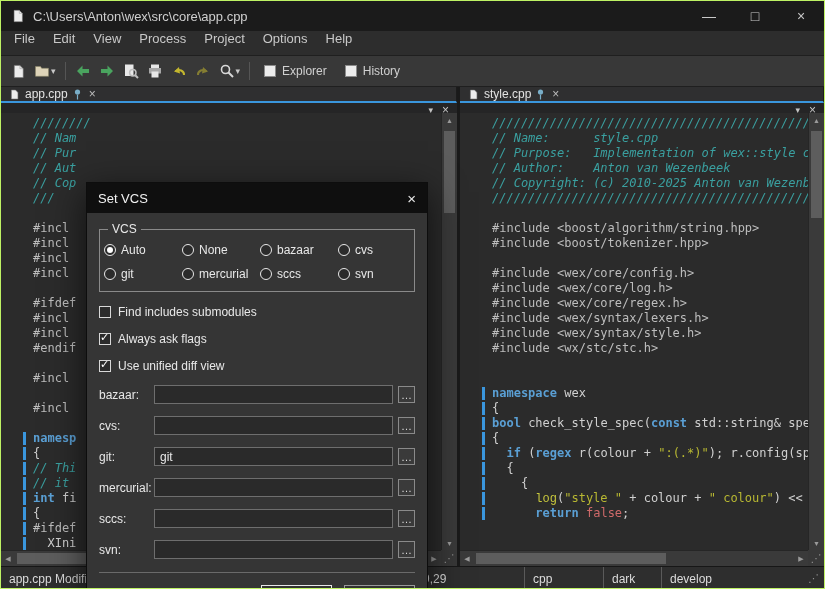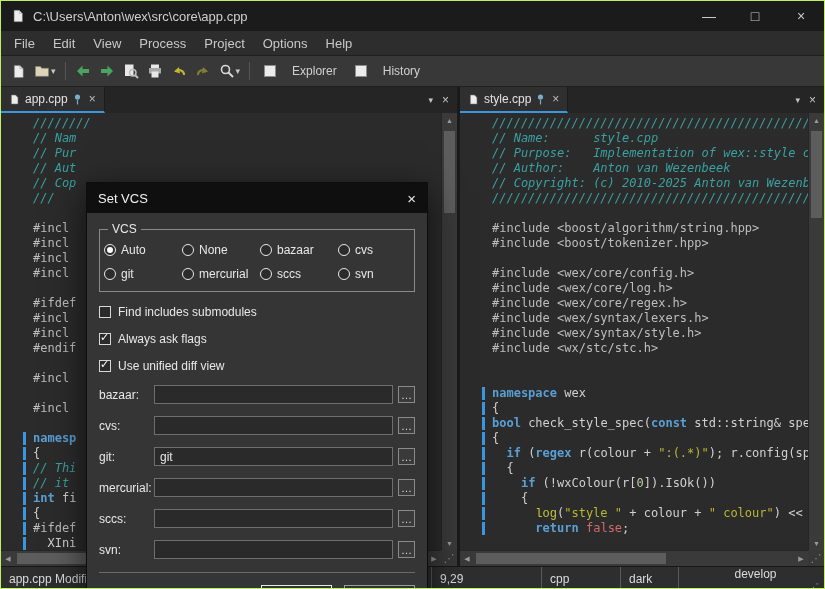--- a/index.html
+++ b/index.html
@@ -5,38 +5,38 @@
   html,body{margin:0;padding:0;background:#555;}
   .window{width:825px;height:589px;position:relative;background:#2b2b2b;border:1px solid #bef264;
     box-sizing:border-box;overflow:hidden;font-family:"Liberation Sans",sans-serif;-webkit-font-smoothing:antialiased;}
 
   
   .titlebar{height:30px;background:#1b1b1b;display:flex;align-items:center;padding-left:10px;}
   .title-text{color:#cfcfcf;font-size:13px;margin-left:8px;flex:1;white-space:nowrap;}
   .win-btn{width:46px;height:30px;display:flex;align-items:center;justify-content:center;color:#c8c8c8;font-size:14px;}
 
   
-  .menubar{height:24px;background:#2d2d2d;display:flex;align-items:center;padding-left:4px;border-bottom:1px solid #1f1f1f;}
+  .menubar{height:24px;background:#2d2d2d;display:flex;align-items:flex-start;padding-left:4px;border-bottom:1px solid #1f1f1f;}
   .menu-item{color:#c8c8c8;font-size:13px;padding:0 9px;}
 
   
   .toolbar{height:30px;background:#383838;display:flex;align-items:center;padding-left:6px;border-bottom:1px solid #1f1f1f;}
   .tb-btn{height:24px;display:flex;align-items:center;justify-content:center;padding:0 4px;}
   .tb-caret{color:#c8c8c8;font-size:9px;margin-left:1px;}
   .tb-sep{width:1px;height:18px;background:#555;margin:0 5px;}
-  .tb-check{display:flex;align-items:center;gap:16px;color:#d0d0d0;font-size:12px;padding:0 9px;}
+  .tb-check{display:flex;align-items:center;gap:6px;color:#d0d0d0;font-size:12px;padding:0 9px;}
   .tb-checkbox{width:12px;height:12px;background:#ececec;border:1px solid #8a8a8a;box-sizing:border-box;}
 
   
   .main{display:flex;height:479px;background:#1e1e1e;position:relative;}
   .pane{position:relative;background:#2b2b2b;}
   .pane-left{width:456px;}
   .splitter{width:3px;background:#1a1a1a;}
   .pane-right{flex:1;}
-  .tabbar{height:26px;background:#252526;display:flex;align-items:stretch;border-bottom:1px solid #1c1c1c;}
+  .tabbar{height:26px;background:#252526;display:flex;align-items:stretch;border-bottom:1px solid #1c1c1c;flex-direction:column;}
   .tab{display:flex;align-items:center;gap:5px;padding:0 8px;background:#2f2f30;border-right:1px solid #1c1c1c;
     border-bottom:2px solid #3a96dd;color:#e2e2e2;font-size:12px;box-sizing:border-box;}
   .tab-close{color:#bdbdbd;font-size:12px;margin-left:2px;}
   .tabbar-end{margin-left:auto;display:flex;align-items:center;gap:9px;padding-right:8px;color:#c4c4c4;}
   .tabbar-end .caret{font-size:9px;}
   .tabbar-end .xx{font-size:12px;}
 
   .editor{position:absolute;top:26px;left:0;right:16px;bottom:16px;overflow:hidden;background:#2b2b2b;
     padding:3px 0 0 32px;font-family:"DejaVu Sans Mono",monospace;font-size:12px;line-height:15px;}
   .cl{height:15px;white-space:pre;position:relative;color:#d0d0d0;}
@@ -61,21 +61,21 @@
   .hthumb{position:absolute;top:2px;bottom:2px;background:#5d5d5d;}
   .corner{position:absolute;right:0;bottom:0;width:16px;height:16px;background:#383838;color:#8f8f8f;
     font-size:11px;display:flex;align-items:center;justify-content:center;}
 
   
   .statusbar{height:24px;background:#2e2e2e;border-top:1px solid #171717;display:flex;align-items:stretch;
     font-size:12px;color:#dcdcdc;box-sizing:border-box;}
   .sb-seg{display:flex;align-items:center;padding-left:8px;border-left:1px solid #5a5a5a;box-sizing:border-box;white-space:nowrap;overflow:hidden;}
   .sb-seg:first-child{border-left:none;flex:1;}
   .seg-eol{width:63px;} .seg-pos{width:110px;} .seg-lexer{width:79px;} .seg-theme{width:58px;}
-  .seg-branch{width:146px;flex-direction:column;}
+  .seg-branch{width:163px;}
   .statusgrip{margin-left:auto;padding-right:5px;color:#8f8f8f;font-size:11px;}
 
   
   .dialog{position:absolute;left:85px;top:95px;width:342px;height:450px;background:#353535;border:1px solid #0d0d0d;
     box-shadow:0 10px 34px rgba(0,0,0,.65);z-index:50;display:flex;flex-direction:column;box-sizing:border-box;}
   .dialog-title{height:30px;background:#0f0f0f;display:flex;align-items:center;padding:0 11px;color:#f2f2f2;font-size:13px;flex:none;}
   .dialog-close{margin-left:auto;color:#e8e8e8;font-size:15px;}
   .dialog-body{flex:1;padding:10px 12px 6px;position:relative;font-size:12px;color:#e8e8e8;}
   .groupbox{border:1px solid #8a8a8a;position:relative;margin-top:6px;padding:13px 21px 10px 4px;}
   .groupbox-label{position:absolute;top:-8px;left:8px;background:#353535;padding:0 4px;font-size:12px;}
@@ -324,21 +324,20 @@
           <div class="cl"><span class="tk-p">#include &lt;wex/syntax/style.h&gt;</span></div>
           <div class="cl"><span class="tk-p">#include &lt;wx/stc/stc.h&gt;</span></div>
           <div class="cl">&nbsp;</div>
           <div class="cl">&nbsp;</div>
           <div class="cl marked"><span class="tk-k">namespace</span><span class="tk-t"> wex</span></div>
           <div class="cl marked"><span class="tk-t">{</span></div>
           <div class="cl marked"><span class="tk-k">bool</span><span class="tk-t"> check_style_spec(</span><span class="tk-k">const</span><span class="tk-t"> std::string&amp; spe</span></div>
           <div class="cl marked"><span class="tk-t">{</span></div>
           <div class="cl marked"><span class="tk-t">  </span><span class="tk-k">if</span><span class="tk-t"> (</span><span class="tk-k">regex</span><span class="tk-t"> r(colour + </span><span class="tk-s">":(.*)"</span><span class="tk-t">); r.config(spe</span></div>
           <div class="cl marked"><span class="tk-t">  {</span></div>
-          <div class="cl marked"><span class="tk-t">    </span><span class="tk-k">if</span><span class="tk-t"> (!wxColour(r[</span><span class="tk-n">0</span><span class="tk-t">]).IsOk())</span></div>
           <div class="cl marked"><span class="tk-t">    {</span></div>
           <div class="cl marked"><span class="tk-t">      </span><span class="tk-f">log</span><span class="tk-t">(</span><span class="tk-s">"style "</span><span class="tk-t"> + colour + </span><span class="tk-s">" colour"</span><span class="tk-t">) &lt;&lt; s</span></div>
           <div class="cl marked"><span class="tk-t">      </span><span class="tk-k">return</span><span class="tk-t"> </span><span class="tk-l">false</span><span class="tk-t">;</span></div>
         </div>
       <div class="vscroll">
         <div class="sb-btn">▲</div>
         <div class="sb-thumb" style="top:18px;height:87px;"></div>
         <div class="sb-btn sb-bottom">▼</div>
       </div>
       <div class="hscroll">

